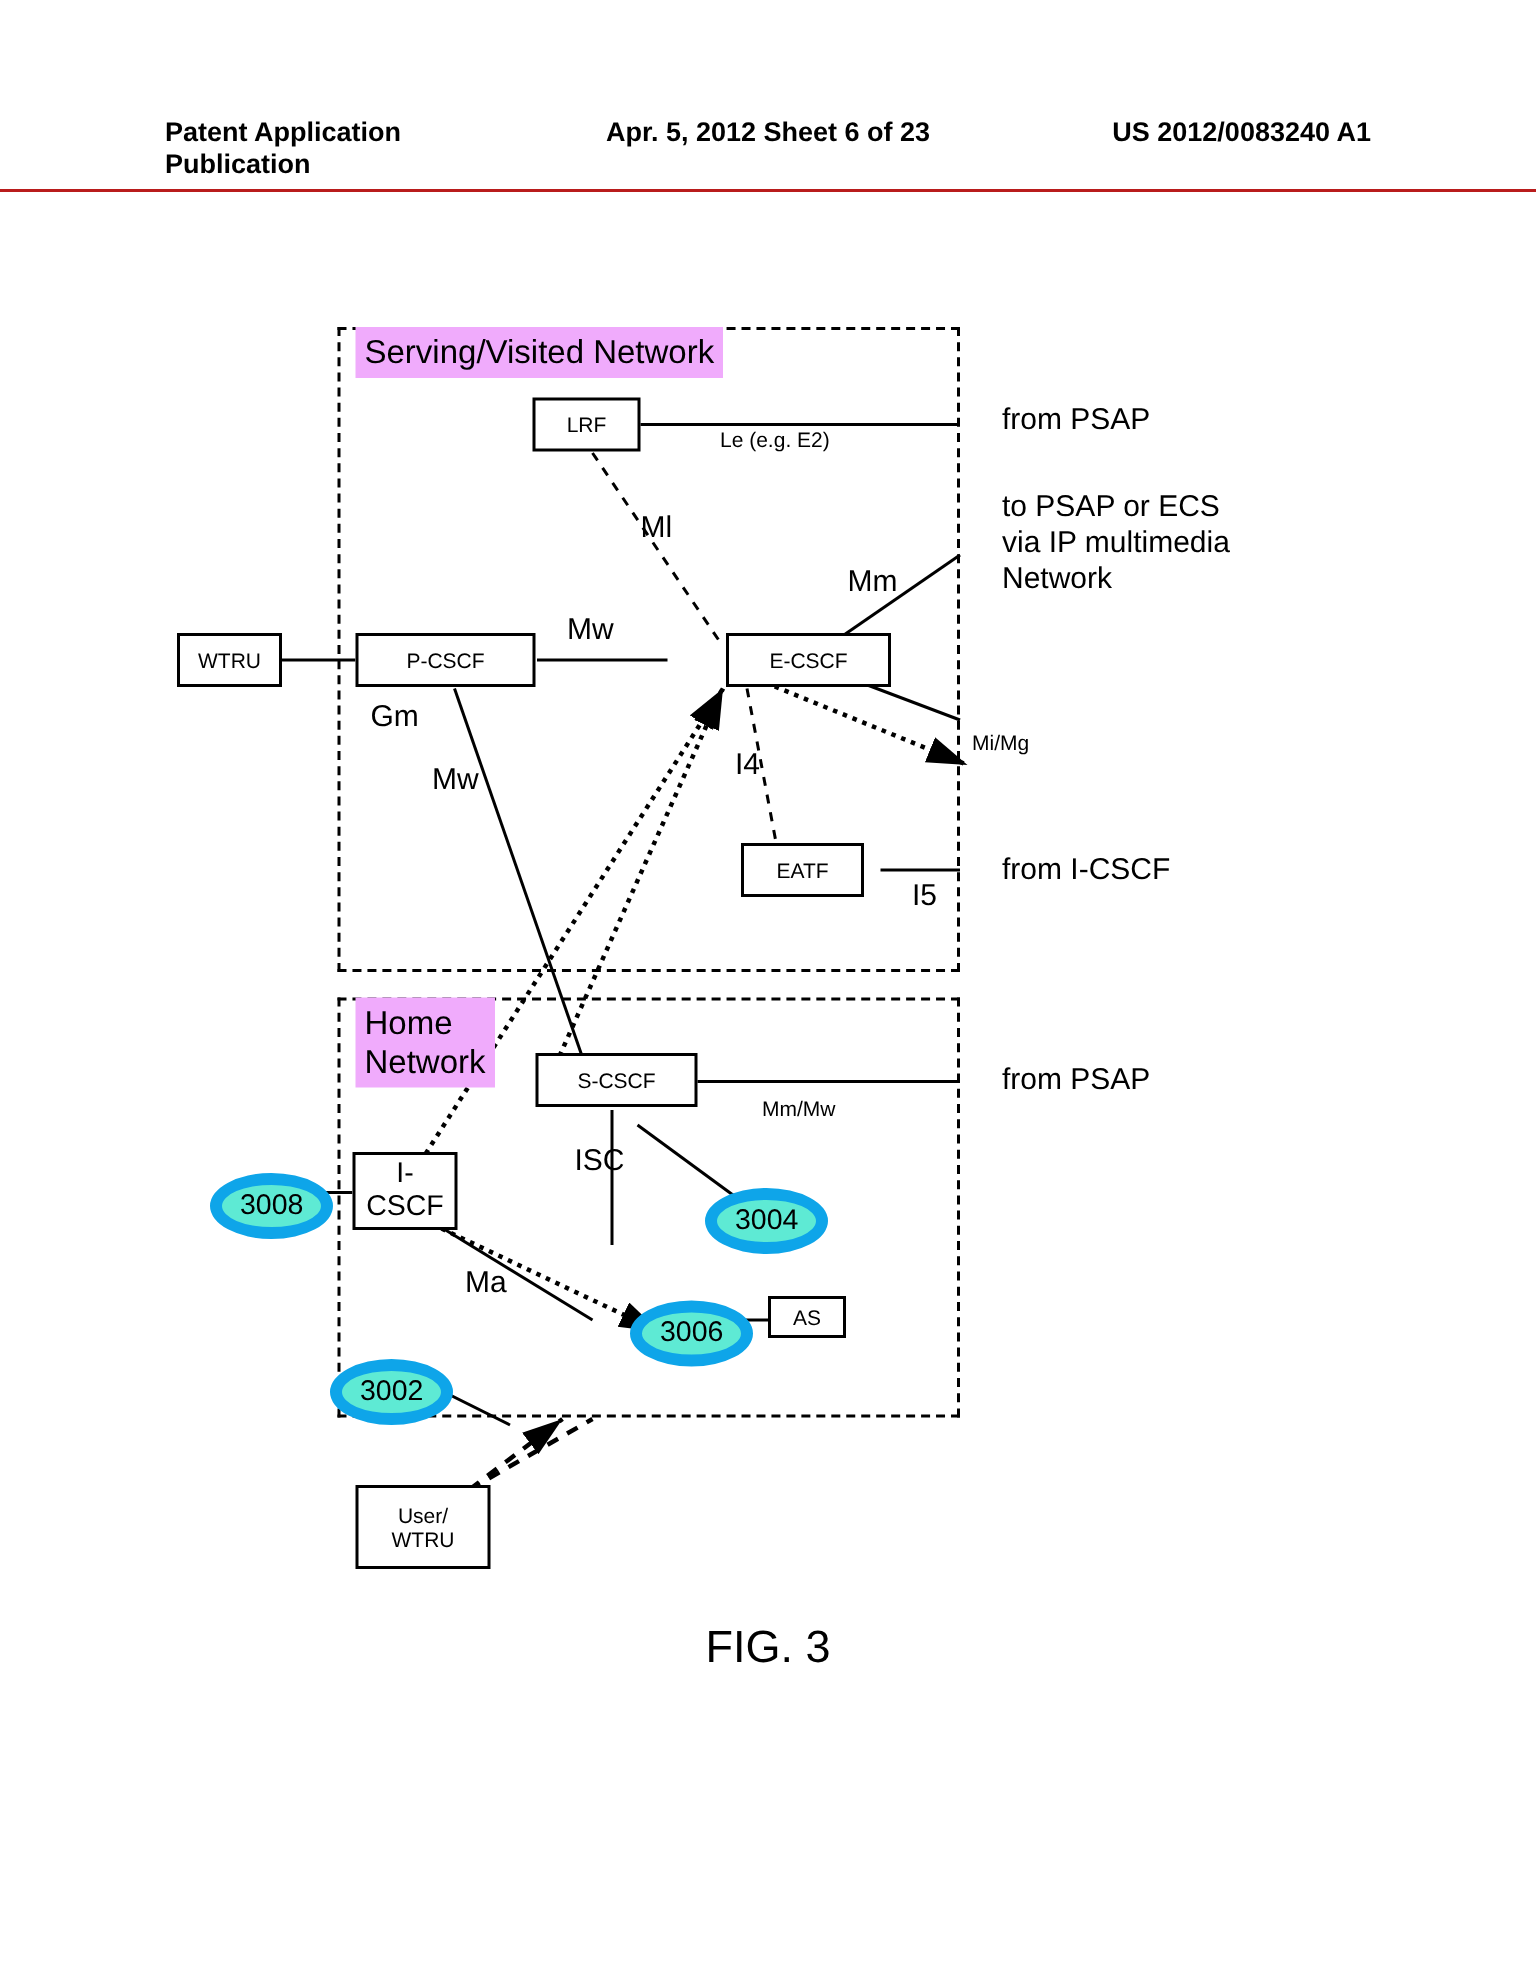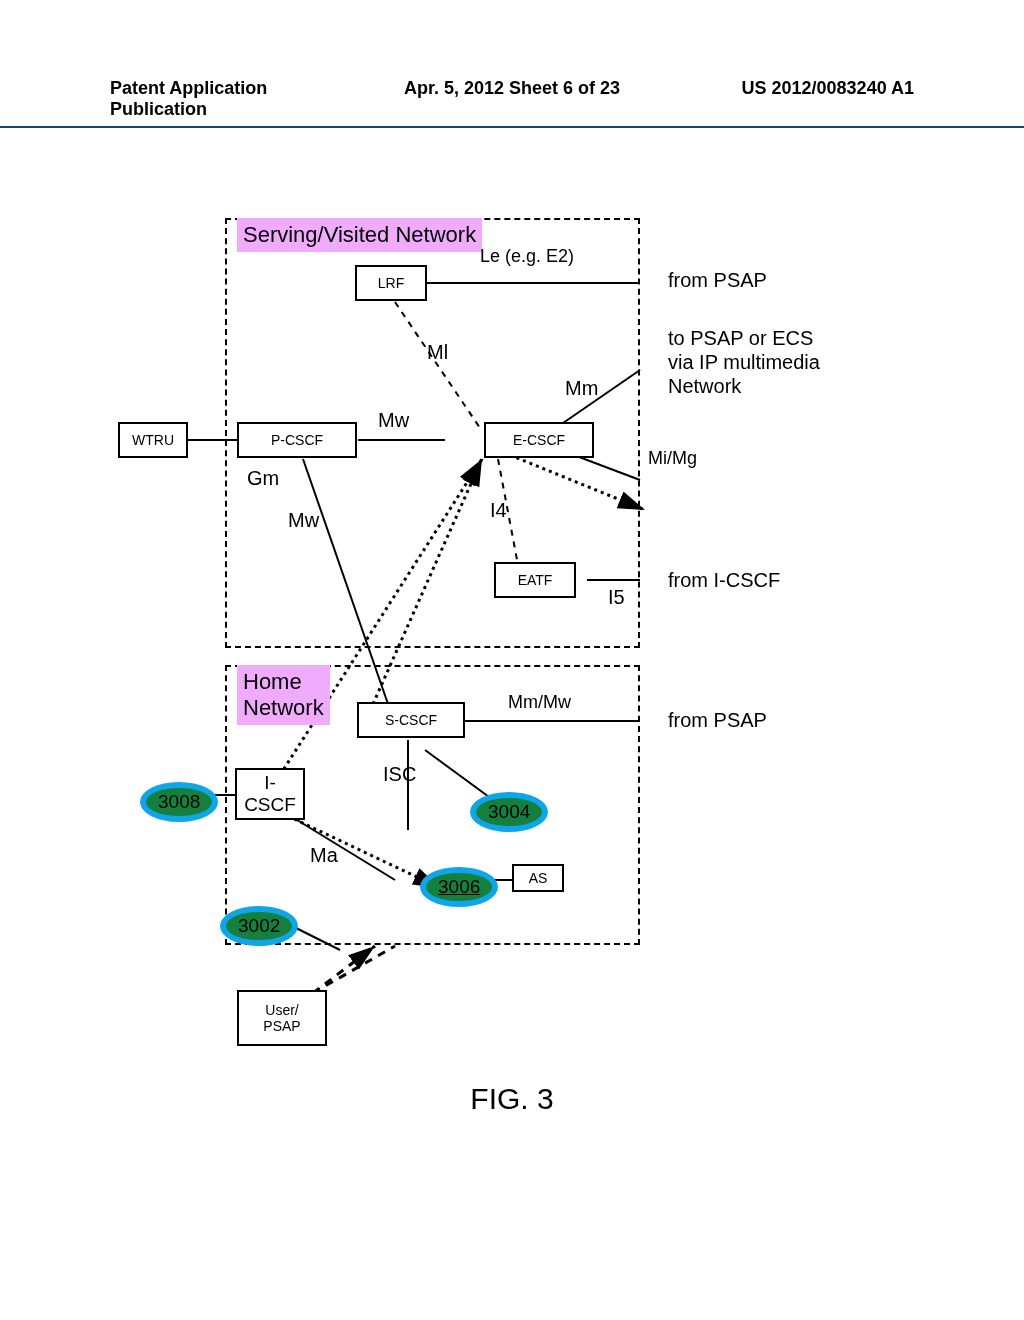--- a/index.html
+++ b/index.html
@@ -12,21 +12,21 @@
   }
   .header {
     position: absolute;
     top: 78px;
     left: 0;
     right: 0;
     display: flex;
     padding: 0 110px;
     font-size: 18px;
     font-weight: bold;
-    border-bottom: 2px solid #0c4a6e;
+    border-bottom: 2px solid #b91c1c;
     padding-bottom: 6px;
   }
   .header .left { flex: 1; text-align: left; }
   .header .mid  { flex: 1.2; text-align: center; }
   .header .right{ flex: 1; text-align: right; }
 
   
   .diagram {
     position: absolute;
     top: 110px; left: 0; width: 1024px; height: 1100px;
@@ -61,27 +61,27 @@
     line-height: 1.15;
     padding: 4px 6px;
   }
   .small-node { font-size: 19px; }
 
   .label {
     position: absolute;
     font-size: 20px;
     line-height: 1.2;
   }
-  .label.small { font-size: 18px; }
+  .label.small { font-size: 14px; margin-top: 39px; }
 
   .callout {
     position: absolute;
-    border: 6px solid #0ea5e9;
+    border: 8px solid #0ea5e9;
     border-radius: 50%;
-    background: #15803d;
+    background: #5eead4;
     font-size: 19px;
     padding: 3px 12px;
     display: flex; align-items:center; justify-content:center;
   }
 
   .fig-caption {
     position: absolute;
     font-size: 30px;
     left: 50%; transform: translateX(-50%);
   }
@@ -161,25 +161,25 @@
   <div class="node" style="top:312px; left:118px; width:70px; height:36px;">WTRU</div>
   <div class="node" style="top:312px; left:237px; width:120px; height:36px;">P-CSCF</div>
   <div class="node" style="top:155px; left:355px; width:72px; height:36px;">LRF</div>
   <div class="node" style="top:312px; left:445px; width:110px; height:36px;margin-left:39px;">E-CSCF</div>
   <div class="node" style="top:452px; left:494px; width:82px; height:36px;">EATF</div>
   <div class="node" style="top:592px; left:357px; width:108px; height:36px;">S-CSCF</div>
   <div class="node small-node" style="top:658px; left:235px; width:70px; height:52px; white-space:pre;">I-
 CSCF</div>
   <div class="node" style="top:754px; left:512px; width:52px; height:28px;">AS</div>
   <div class="node" style="top:880px; left:237px; width:90px; height:56px; white-space:pre;">User/
-PSAP</div>
+WTRU</div>
 
   <div class="callout" style="top:672px; left:140px;">3008</div>
   <div class="callout" style="top:682px; left:470px;">3004</div>
-  <div class="callout" style="top:757px; left:420px;text-decoration:underline;">3006</div>
+  <div class="callout" style="top:757px; left:420px;">3006</div>
   <div class="callout" style="top:796px; left:220px;">3002</div>
 
   <div class="label small" style="top:136px; left:480px;">Le (e.g. E2)</div>
   <div class="label" style="top:230px; left:427px;">Ml</div>
   <div class="label" style="top:266px; left:565px;">Mm</div>
   <div class="label" style="top:298px; left:378px;">Mw</div>
   <div class="label" style="top:398px; left:288px;">Mw</div>
   <div class="label" style="top:356px; left:247px;">Gm</div>
   <div class="label" style="top:388px; left:490px;">I4</div>
   <div class="label small" style="top:338px; left:648px;">Mi/Mg</div>

